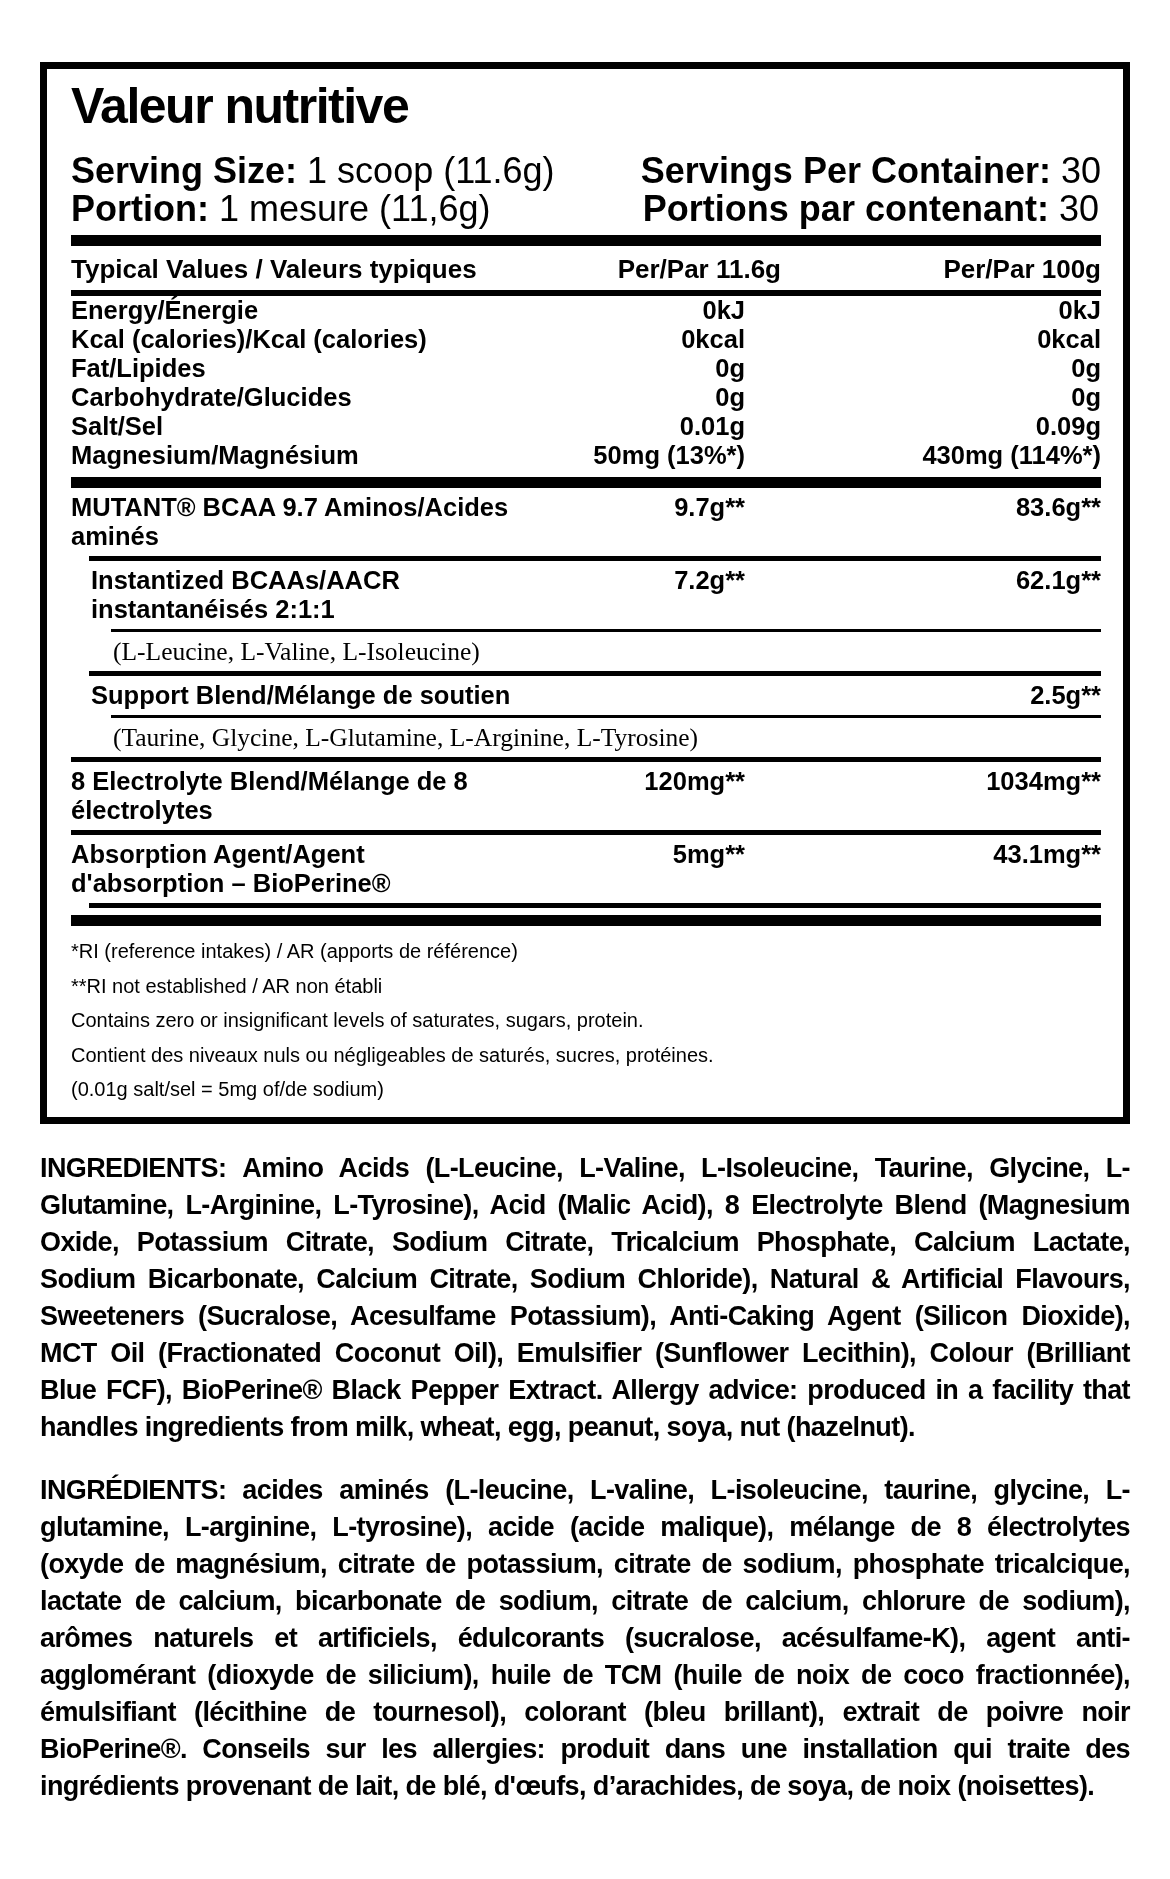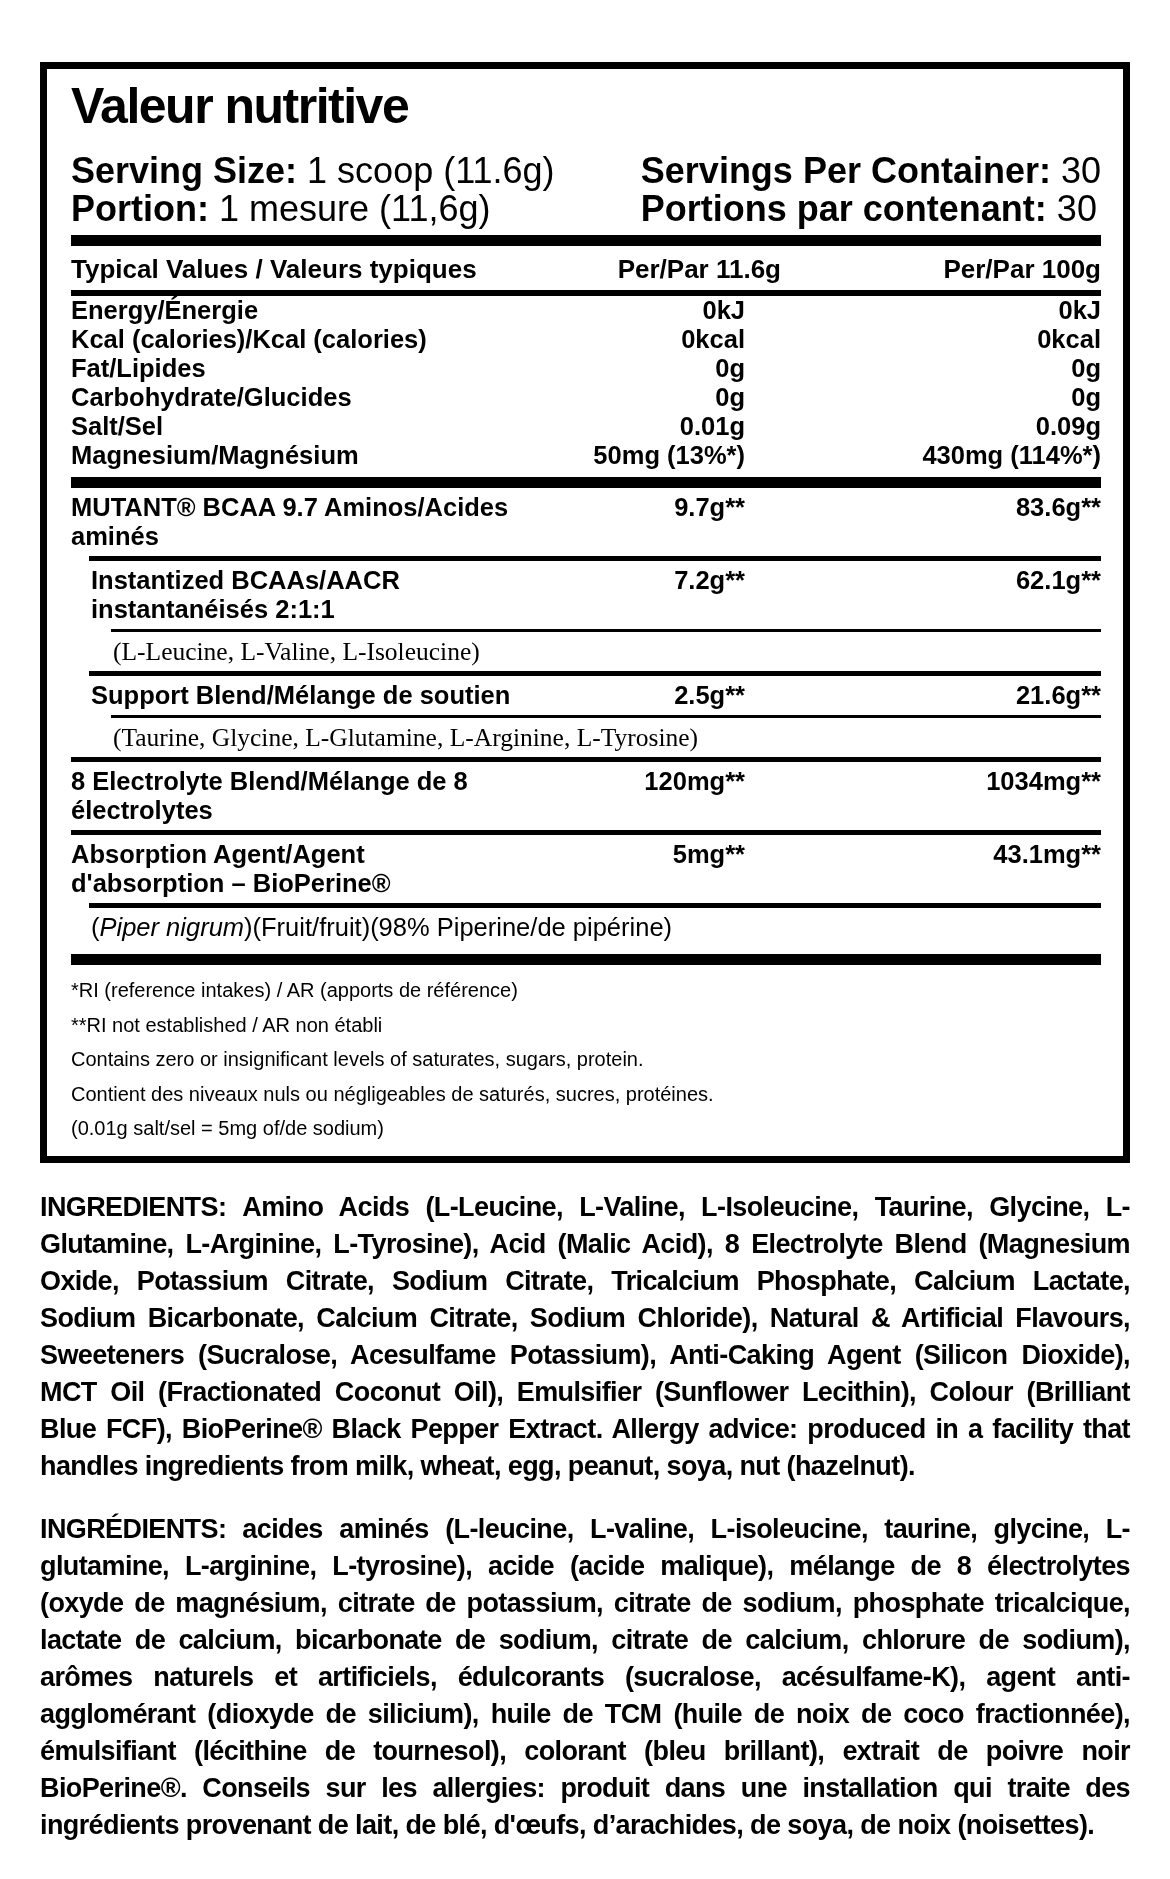--- a/index.html
+++ b/index.html
@@ -8,21 +8,21 @@
     width: 1170px; height: 1879px; background: #fff; color: #000;
     font-family: "Liberation Sans", sans-serif; overflow: hidden; position: relative;
   }
   .box {
     margin: 62px 40px 0 40px;
     border: 7px solid #000;
     padding: 10px 22px 10px 24px;
   }
   .title { font-size: 50px; font-weight: bold; line-height: 55px; letter-spacing: -1.5px; margin: 0; }
   .serving { display: flex; justify-content: space-between; font-size: 36px; line-height: 38px; margin-top: 18px; }
-  .sv-right { text-align: left; }
+  .sv-right { text-align: center; }
   .b { font-weight: bold; }
   .bar { height: 11px; background: #000; margin-top: 7px; }
   .thead { display: flex; font-size: 26px; font-weight: bold; padding: 8px 0 5px 0; }
   .sep { border-top: 5px solid #000; }
   .sep.hdr { border-top-width: 6px; }
   .sep.i1 { margin-left: 18px; }
   .sep.i2 { margin-left: 40px; border-top-width: 3px; }
   .trow { display: flex; font-size: 25.5px; font-weight: bold; line-height: 29px; gap: 36px; }
   .sec .trow { padding: 5px 0; }
   .tname { flex: 1; }
@@ -114,42 +114,38 @@
         <span class="tc2">62.1g**</span>
       </div>
       <div class="sep i2"></div>
       <div class="trow reg ind2">
         <span class="tname">(L-Leucine, L-Valine, L-Isoleucine)</span>
       </div>
       <div class="sep i1"></div>
       <div class="trow ind1">
         <span class="tname">Support Blend/Mélange de soutien</span>
         <span class="tc1">2.5g**</span>
-        <span class="tc2">21.6g**</span>
       </div>
       <div class="sep i2"></div>
       <div class="trow reg ind2">
         <span class="tname">(Taurine, Glycine, L-Glutamine, L-Arginine, L-Tyrosine)</span>
       </div>
       <div class="sep"></div>
       <div class="trow">
         <span class="tname">8 Electrolyte Blend/Mélange de 8 électrolytes</span>
         <span class="tc1">120mg**</span>
         <span class="tc2">1034mg**</span>
       </div>
       <div class="sep"></div>
       <div class="trow">
         <span class="tname">Absorption Agent/Agent d'absorption – BioPerine®</span>
         <span class="tc1">5mg**</span>
         <span class="tc2">43.1mg**</span>
       </div>
       <div class="sep i1"></div>
-      <div class="trow reg ind1">
-        <span class="tname"><span>(</span><span class="latin">Piper nigrum</span><span>)(Fruit/fruit)(98% Piperine/de pipérine)</span></span>
-      </div>
     </div>
 
     <div class="bar"></div>
 
     <div class="footnotes">
       <div>*RI (reference intakes) / AR (apports de référence)</div>
       <div>**RI not established / AR non établi</div>
       <div>Contains zero or insignificant levels of saturates, sugars, protein.</div>
       <div>Contient des niveaux nuls ou négligeables de saturés, sucres, protéines.</div>
       <div>(0.01g salt/sel = 5mg of/de sodium)</div>

